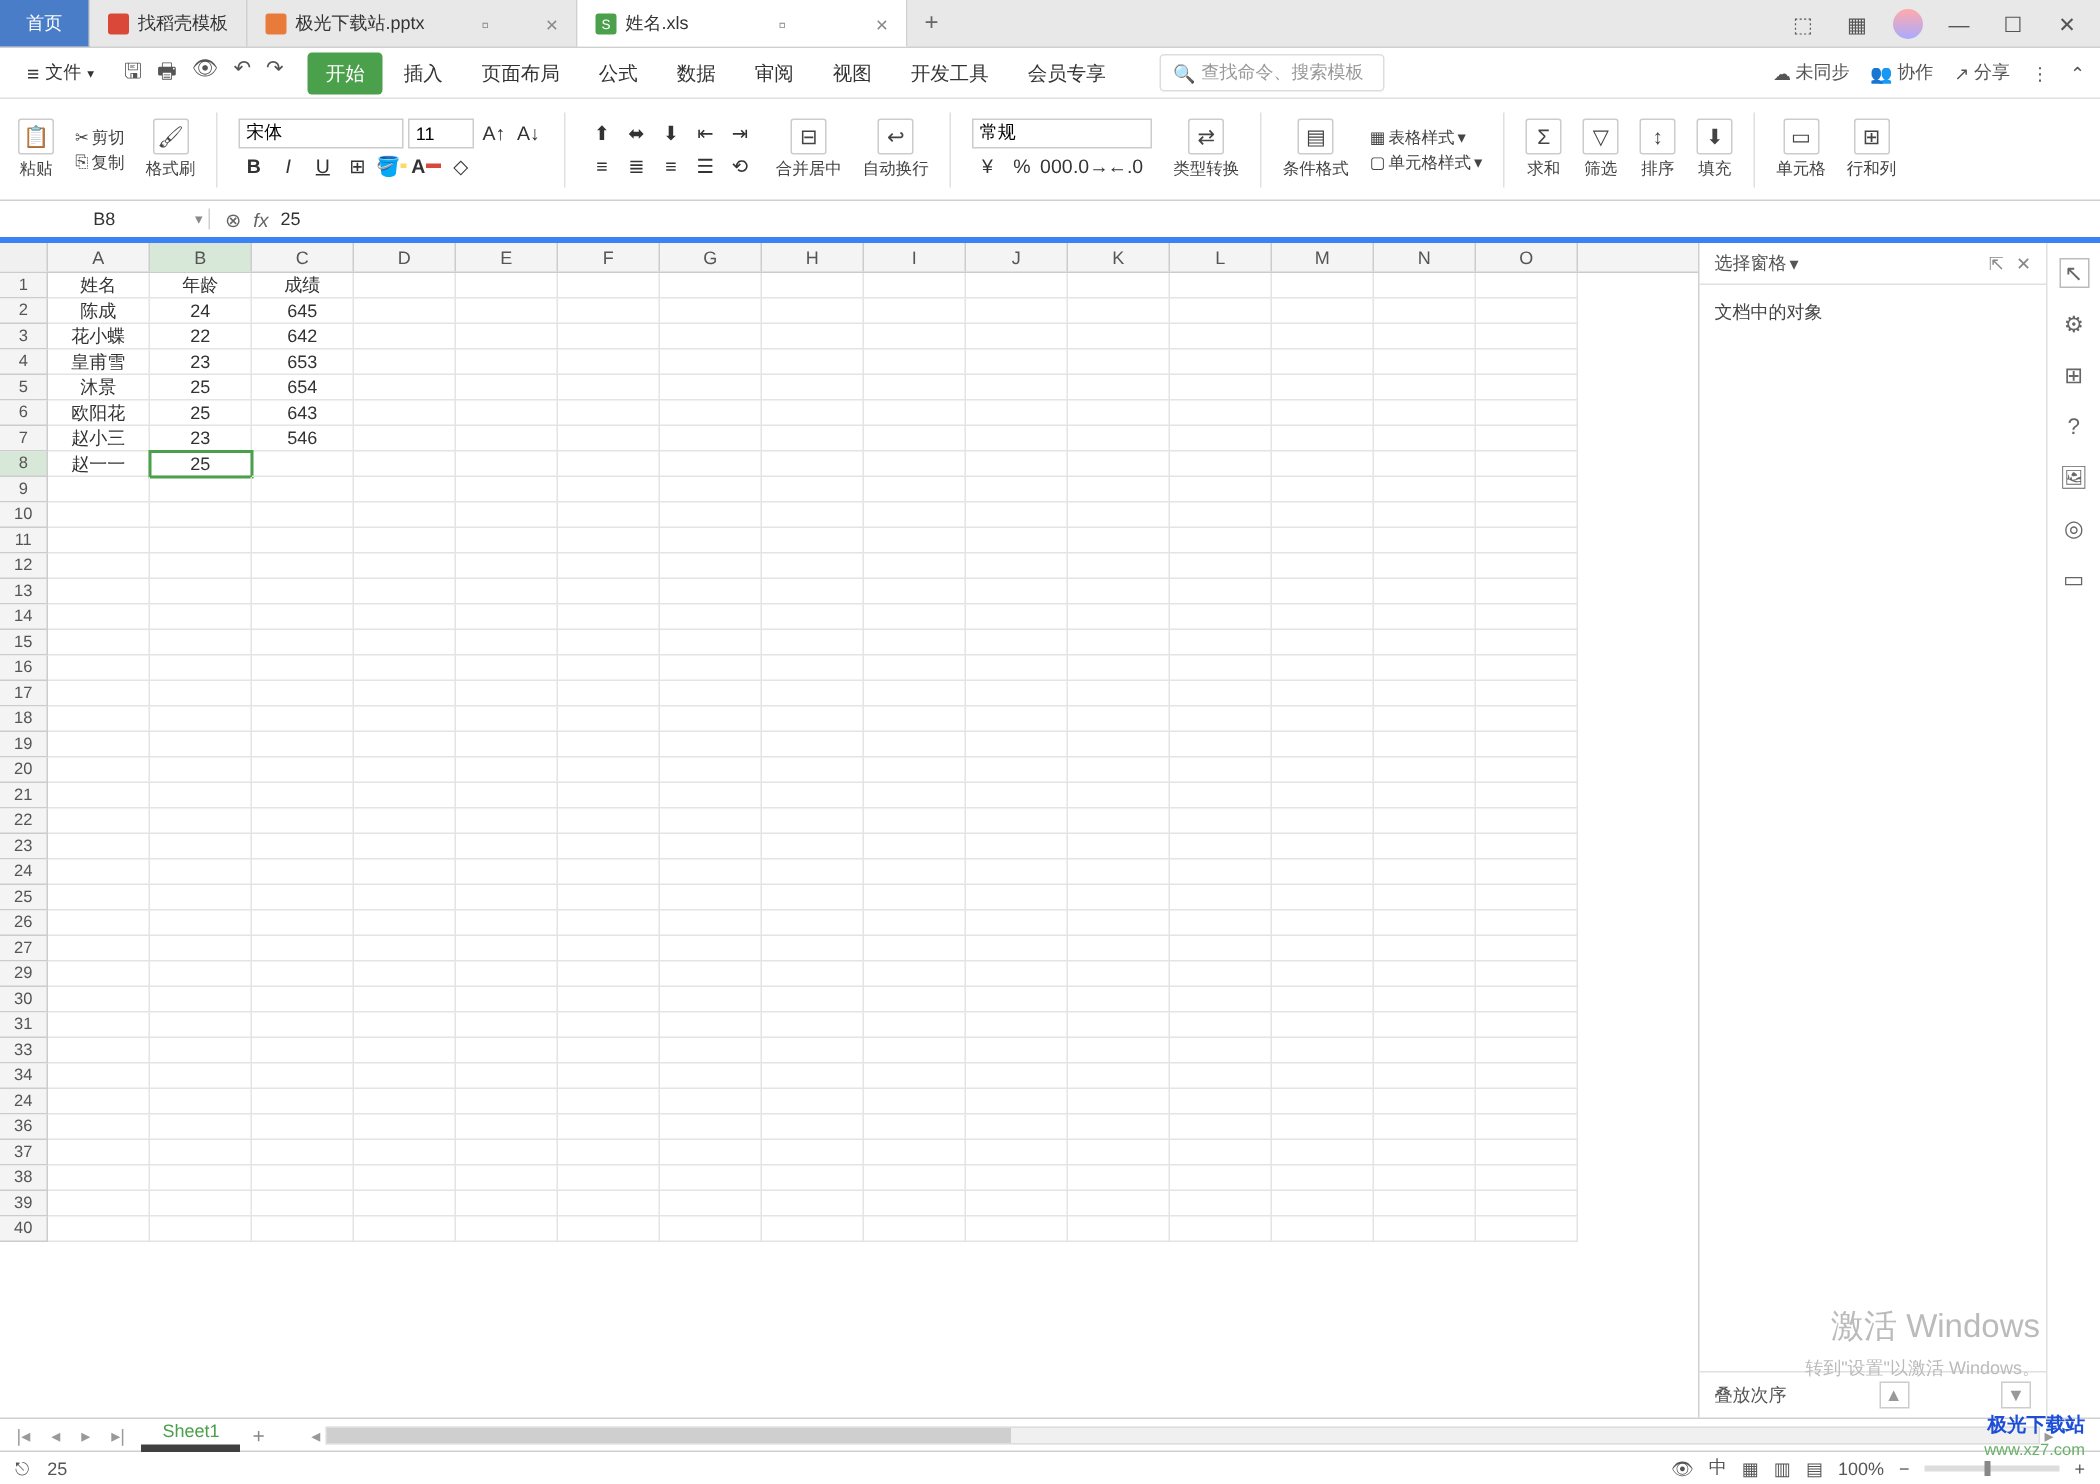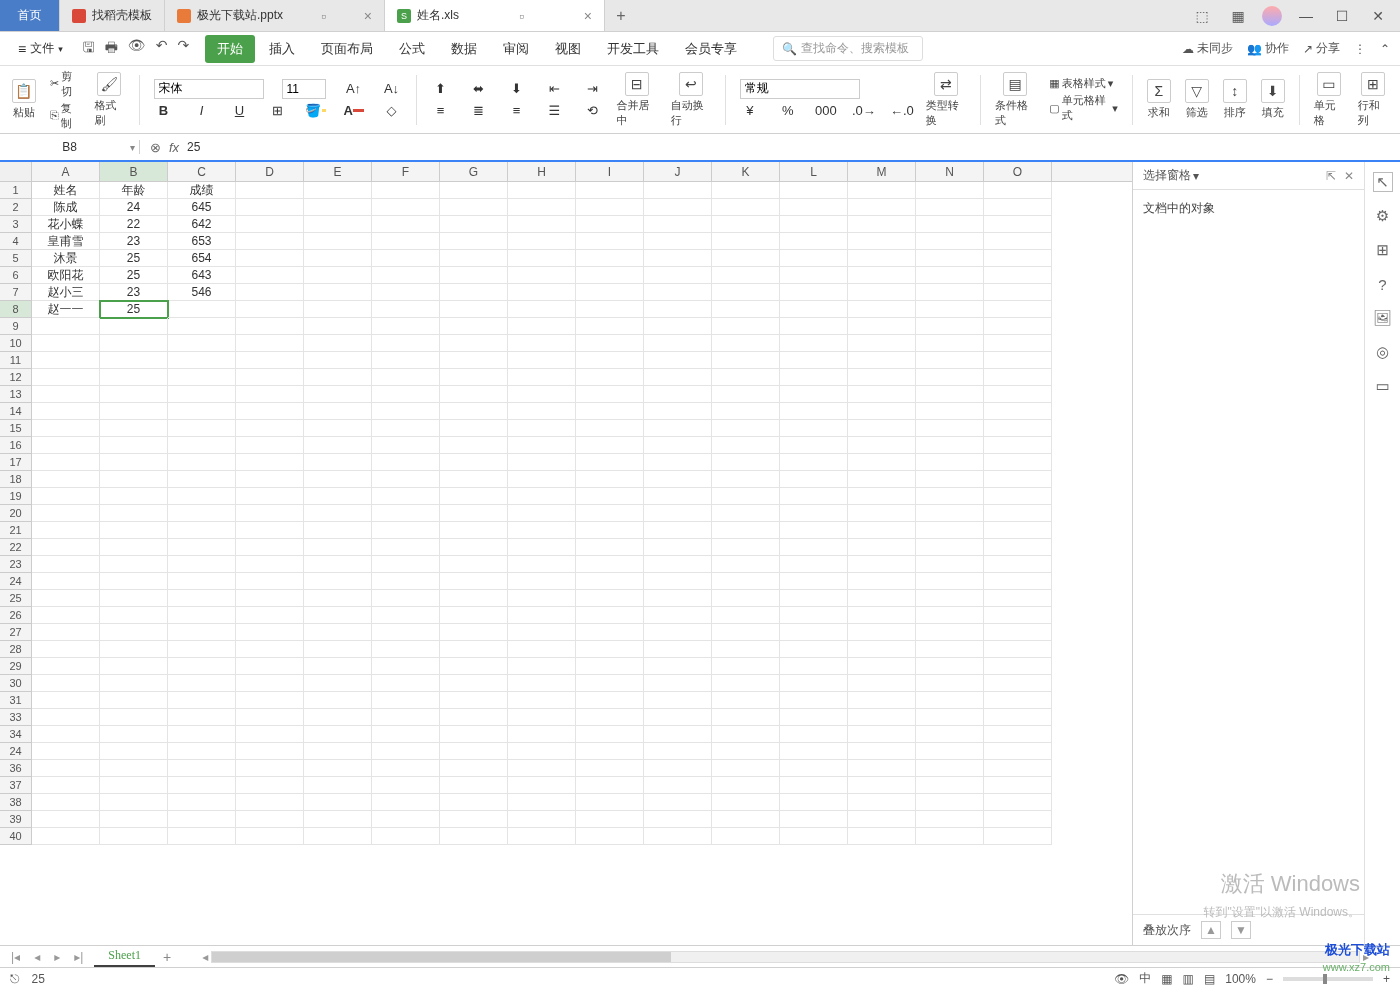--- a/index.html
+++ b/index.html
@@ -37,63 +37,63 @@
 .ribbon { height: 68px; border-bottom: 1px solid #d0d0d0; display: flex; align-items: center; padding: 4px 8px; gap: 6px; }
 .rgroup { display: flex; flex-direction: column; align-items: center; gap: 2px; padding: 2px 4px; height: 60px; justify-content: center; }
 .divider { width: 1px; height: 50px; background: #e0e0e0; margin: 0 4px; }
 .big-btn { display:flex; flex-direction:column; align-items:center; gap:2px; font-size:11px; color:#444; cursor:pointer; padding: 2px 4px; }
 .big-btn-icon { width: 24px; height: 24px; border: 1px solid #ccc; border-radius: 2px; display:flex; align-items:center; justify-content:center; font-size:14px; }
 .small-row { display:flex; align-items:center; gap:6px; font-size:11px; color:#444; }
 .small-btn { cursor:pointer; display:flex; align-items:center; gap:2px; }
 .font-select { border: 1px solid #ccc; padding: 2px 4px; width: 110px; font-size: 12px; }
 .size-select { border: 1px solid #ccc; padding: 2px 4px; width: 44px; font-size: 12px; }
 .fmt-btn { width: 20px; height: 20px; display:inline-flex; align-items:center; justify-content:center; cursor:pointer; font-size:13px; }
-.fmt-row { display:flex; gap:18px; align-items:center; }
+.fmt-row { display:flex; gap:3px; align-items:center; }
 .color-bar { width: 18px; height: 3px; display:block; }
 .num-select { border: 1px solid #ccc; padding: 2px 4px; width: 120px; font-size: 12px; }
 
 
-.formula-bar { height: 28px; display: flex; align-items: center; border-bottom: 2px solid #3b82f6; }
+.formula-bar { height: 28px; display: flex; align-items: center; border-bottom: 4px solid #3b82f6; }
 .name-box { width: 140px; border-right: 1px solid #d0d0d0; padding: 0 8px; font-size: 12px; display:flex; align-items:center; justify-content:center; position:relative; }
 .name-box-dd { position:absolute; right:4px; color:#888; font-size:10px; }
 .fx-area { display:flex; align-items:center; gap:8px; padding: 0 10px; color:#666; font-size:13px; flex:1; }
 .fx-label { font-style: italic; }
 .fx-input { flex:1; font-size:12px; color:#333; }
 
 
 .main { display: flex; height: calc(989px - 32px - 34px - 68px - 28px - 22px - 22px); }
 .sheet-area { flex: 1; position: relative; overflow: hidden; }
 .side-panel { width: 232px; border-left: 1px solid #d0d0d0; display:flex; flex-direction:column; }
 .side-tools { width: 36px; border-left: 1px solid #e0e0e0; display:flex; flex-direction:column; align-items:center; gap:14px; padding-top:10px; }
 .side-tools .stool { width:20px; height:20px; color:#666; cursor:pointer; display:flex; align-items:center; justify-content:center; font-size:15px; }
 
 .panel-header { height: 28px; display:flex; align-items:center; padding: 0 10px; font-size:12px; color:#555; border-bottom:1px solid #e0e0e0; }
 .panel-header-actions { margin-left:auto; display:flex; gap:8px; color:#888; }
 .panel-body { padding: 10px; font-size:12px; color:#444; flex:1; }
-.panel-footer { border-top:1px solid #e0e0e0; padding:6px 10px; display:flex; align-items:center; gap:10px; font-size:12px; color:#555; }
+.panel-footer { border-top:1px solid #e0e0e0; padding:6px 10px; display:flex; align-items:center; gap:10px; font-size:12px; color:#555;justify-content:space-between; }
 .panel-footer .arrow-btn { border:1px solid #ccc; width:20px; height:18px; display:flex; align-items:center; justify-content:center; color:#999; cursor:pointer; }
 
 
 .grid { position: relative; }
 .col-headers { display:flex; height: 20px; background:#f4f4f4; border-bottom:1px solid #ccc; }
 .corner { width: 32px; border-right:1px solid #ccc; background:#f0f0f0; }
 .ch { width: 68px; text-align:center; border-right:1px solid #ccc; font-size:12px; line-height:20px; color:#555; cursor:pointer; }
 .ch.sel { background:#d8e8d8; }
 .rows { }
 .row { display:flex; height: 17px; }
 .rh { width: 32px; text-align:center; border-right:1px solid #ccc; border-bottom:1px solid #ccc; background:#f4f4f4; font-size:11px; line-height:17px; color:#555; cursor:pointer; }
 .rh.sel { background:#d8e8d8; }
 .cell { width: 68px; border-right:1px solid #e4e4e4; border-bottom:1px solid #e4e4e4; font-size:12px; line-height:17px; padding: 0 4px; text-align:center; overflow:hidden; white-space:nowrap; }
 .cell.selected { outline: 2px solid #4ba04b; outline-offset: -1px; background:#fff; }
 
 
 .sheet-tabs { height: 22px; border-top:1px solid #d0d0d0; display:flex; align-items:center; padding: 0 8px; gap:8px; font-size:12px; }
 .nav-btn { color:#999; cursor:pointer; padding:0 3px; }
 .sheet-tab { padding: 2px 14px; cursor:pointer; color:#4ba04b; border-bottom: 2px solid transparent; }
-.sheet-tab.active { border-bottom: 2px solid #404040; font-family: Liberation Serif, serif; }
+.sheet-tab.active { border-bottom: 5px solid #404040; }
 .add-sheet { color:#888; font-size:14px; cursor:pointer; }
 .hscroll { flex:1; display:flex; align-items:center; padding: 0 20px; }
 .hscroll-track { flex:1; height:12px; background:#f0f0f0; border:1px solid #ddd; position:relative; }
 .hscroll-thumb { position:absolute; left:0; width:40%; height:100%; background:#cfcfcf; }
 
 
 .statusbar { height:22px; border-top:1px solid #d0d0d0; display:flex; align-items:center; padding:0 10px; font-size:12px; color:#555; gap:12px; }
 .statusbar .right { margin-left:auto; display:flex; align-items:center; gap:10px; }
 .zoom-slider { width:90px; height:4px; background:#ddd; position:relative; display:inline-block; }
 .zoom-thumb { position:absolute; left:45%; top:-3px; width:4px; height:10px; background:#888; }
@@ -809,38 +809,20 @@
             <div class="cell"></div>
             <div class="cell"></div>
             <div class="cell"></div>
             <div class="cell"></div>
             <div class="cell"></div>
             <div class="cell"></div>
             <div class="cell"></div>
             <div class="cell"></div>
           </div>
           <div class="row">
-            <div class="rh">28</div>
-            <div class="cell"></div>
-            <div class="cell"></div>
-            <div class="cell"></div>
-            <div class="cell"></div>
-            <div class="cell"></div>
-            <div class="cell"></div>
-            <div class="cell"></div>
-            <div class="cell"></div>
-            <div class="cell"></div>
-            <div class="cell"></div>
-            <div class="cell"></div>
-            <div class="cell"></div>
-            <div class="cell"></div>
-            <div class="cell"></div>
-            <div class="cell"></div>
-          </div>
-          <div class="row">
             <div class="rh">29</div>
             <div class="cell"></div>
             <div class="cell"></div>
             <div class="cell"></div>
             <div class="cell"></div>
             <div class="cell"></div>
             <div class="cell"></div>
             <div class="cell"></div>
             <div class="cell"></div>
             <div class="cell"></div>

